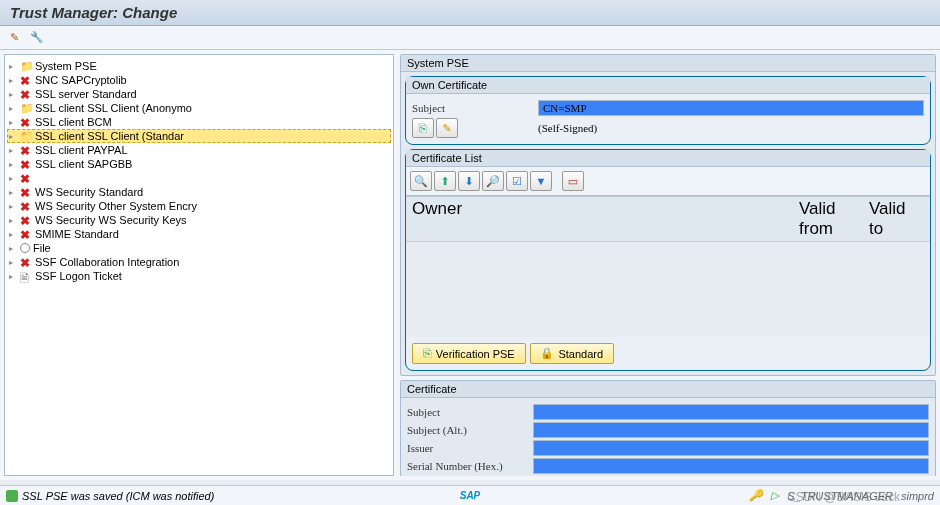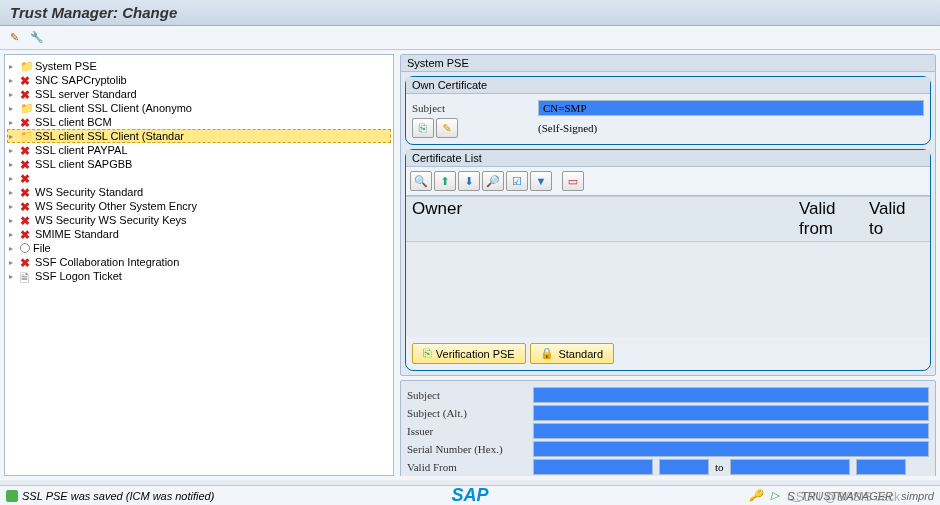--- a/index.html
+++ b/index.html
@@ -28,21 +28,21 @@
 .val-box.ro { background: #3b82f6; }
 .val-box.sm { flex: 0 0 120px; }
 .mini-btn { width: 22px; height: 20px; border: 1px solid #999; background: linear-gradient(#fdfdfd,#e4e4e4); border-radius: 2px; display: inline-flex; align-items: center; justify-content: center; cursor: pointer; font-size: 11px; }
 .cert-tbl-bar { display: flex; gap: 2px; padding: 4px; background: #eff4f8; border-bottom: 1px solid #b0c0d0; }
 .cert-cols { display: flex; background: #dfe7ef; border-top: 1px solid #c0cdd8; border-bottom: 1px solid #c0cdd8; padding: 2px 6px; font-size: 17px; }
 .cert-empty { height: 95px; background: #e6ecf2; }
 .act-btn { border: 1px solid #c0a030; background: linear-gradient(#fff8d8,#ffe98a); padding: 3px 10px; border-radius: 2px; display: inline-flex; align-items: center; gap: 4px; cursor: pointer; }
 .status-bar { position: absolute; bottom: 0; left: 0; right: 0; height: 20px; background: #f2f6fa; border-top: 1px solid #c0c8d0; display: flex; align-items: center; padding: 0 6px; font-size: 11px; font-style: italic; }
 .status-ok { width: 12px; height: 12px; background: #4caf50; border-radius: 2px; margin-right: 4px; }
 .status-r { margin-left: auto; display: flex; align-items: center; gap: 8px; color: #666; }
-.sap-logo { font-weight: bold; color: #008fd3; font-size: 18px; position: absolute; left: 50%; transform: translateX(-50%); }
+.sap-logo { font-weight: bold; color: #008fd3; font-size: 10px; position: absolute; left: 50%; transform: translateX(-50%); }
 .watermark { position: absolute; right: 40px; bottom: 1px; color: rgba(120,120,120,.6); font-size: 12px; pointer-events: none; }
 .sub-group { border: 1px solid #0369a1; margin: 4px; border-radius: 8px; background: #eaf0f6; }
 </style>
 </head>
 <body>
 
 <div class="title-bar">Trust Manager: Change</div>
 
 <div class="toolbar">
   <span class="tb-icon" style="color:#c06000">✎</span>
@@ -177,20 +177,21 @@
           </span>
           <span class="act-btn">
             <span style="color:#c90">🔒</span>
             <span>Standard</span>
           </span>
         </div>
       </div>
     </div>
 
     <div class="group">
+      <div class="group-title">Certificate</div>
       <div class="group-body">
         <div class="row">
             <span class="lbl">Subject</span>
             <span class="val-box ro"></span>
           </div>
         <div class="row">
             <span class="lbl">Subject (Alt.)</span>
             <span class="val-box ro"></span>
           </div>
         <div class="row">

